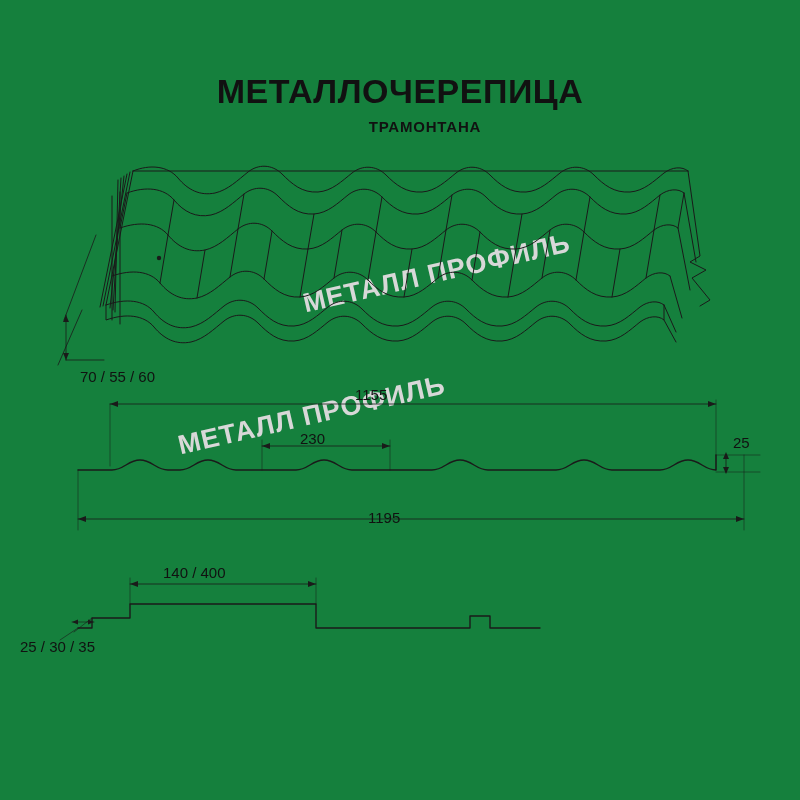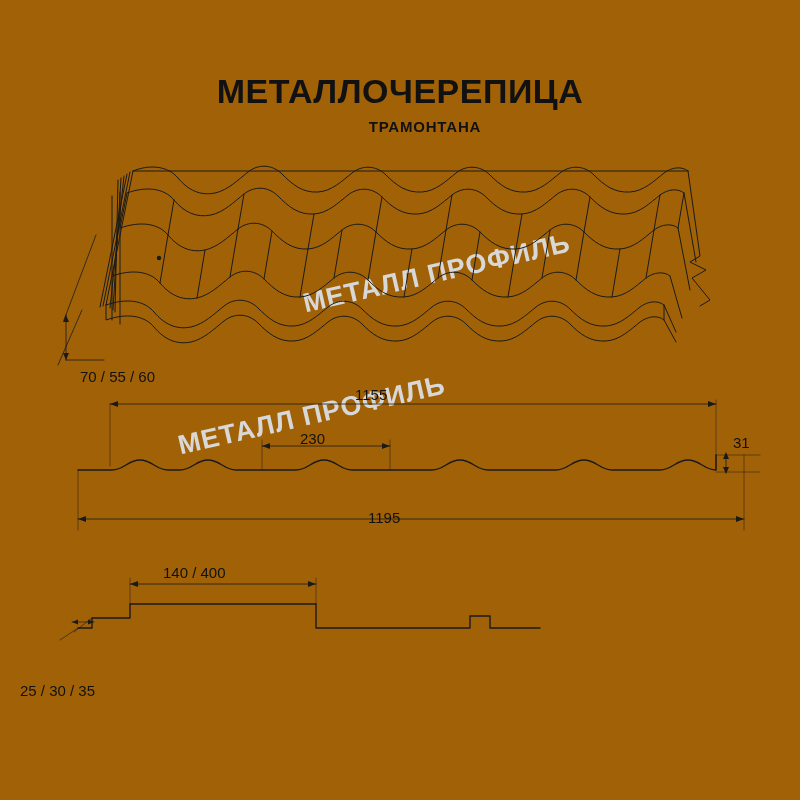--- a/index.html
+++ b/index.html
@@ -4,21 +4,21 @@
 <style>
   html, body {
     margin: 0;
     padding: 0;
     background: #ffffff;
   }
   #page {
     position: relative;
     width: 800px;
     height: 800px;
-    background: #a16207;
+    background: #15803d;
     font-family: "Liberation Sans", sans-serif;
     color: #1a1a1a;
     overflow: hidden;
   }
   .title {
     position: absolute;
     top: 72px;
     left: 0;
     width: 800px;
     text-align: center;
@@ -57,21 +57,21 @@
   }
   .wm-1 { top: 258px; left: 300px; transform: rotate(-13deg); }
   .wm-2 { top: 400px; left: 175px; transform: rotate(-13deg); }
   svg { position: absolute; top: 0; left: 0; }
   .lbl-50  { top: 368px; left: 80px; }
   .lbl-1155 { top: 386px; left: 355px; }
   .lbl-230 { top: 430px; left: 300px; }
   .lbl-25  { top: 434px; left: 733px; }
   .lbl-1195 { top: 498px; left: 368px; margin-top: 11px; }
   .lbl-350 { top: 564px; left: 163px; }
-  .lbl-253035 { top: 638px; left: 20px; margin-top: 44px; }
+  .lbl-253035 { top: 638px; left: 20px; }
 </style>
 </head>
 <body>
 
 <div id="page">
 
   <div class="title">МЕТАЛЛОЧЕРЕПИЦА</div>
   <div class="subtitle">ТРАМОНТАНА</div>
 
   <div class="wm wm-1">МЕТАЛЛ ПРОФИЛЬ</div>
@@ -244,18 +244,18 @@
         <path d="M72 622 l6 -2.5 l0 5 z" fill="#1a1a1a" stroke="none"></path>
         <path d="M94 622 l-6 -2.5 l0 5 z" fill="#1a1a1a" stroke="none"></path>
       </g>
 
     </g>
   </svg>
 
   <div class="dim-label lbl-50">70 / 55 / 60</div>
   <div class="dim-label lbl-1155">1155</div>
   <div class="dim-label lbl-230">230</div>
-  <div class="dim-label lbl-25">31</div>
+  <div class="dim-label lbl-25">25</div>
   <div class="dim-label lbl-1195">1195</div>
   <div class="dim-label lbl-350">140 / 400</div>
   <div class="dim-label lbl-253035">25 / 30 / 35</div>
 
 </div>
 
 </body></html>

